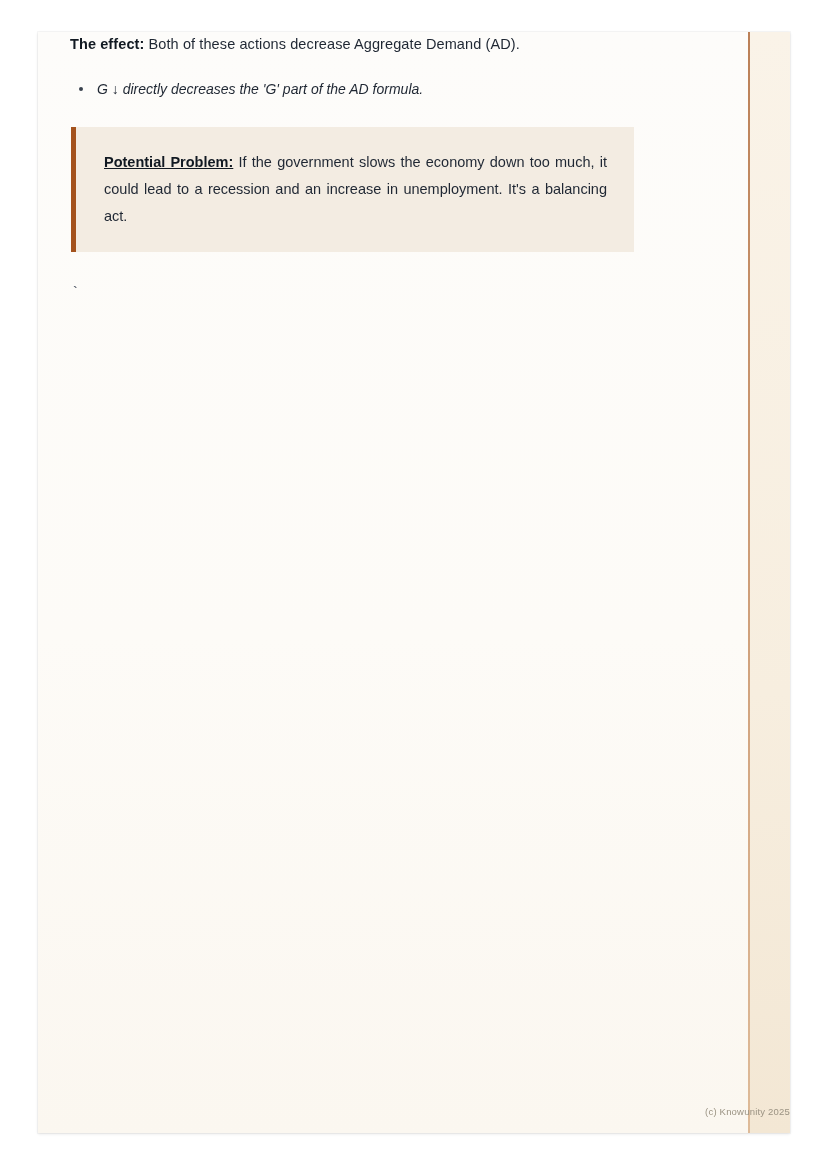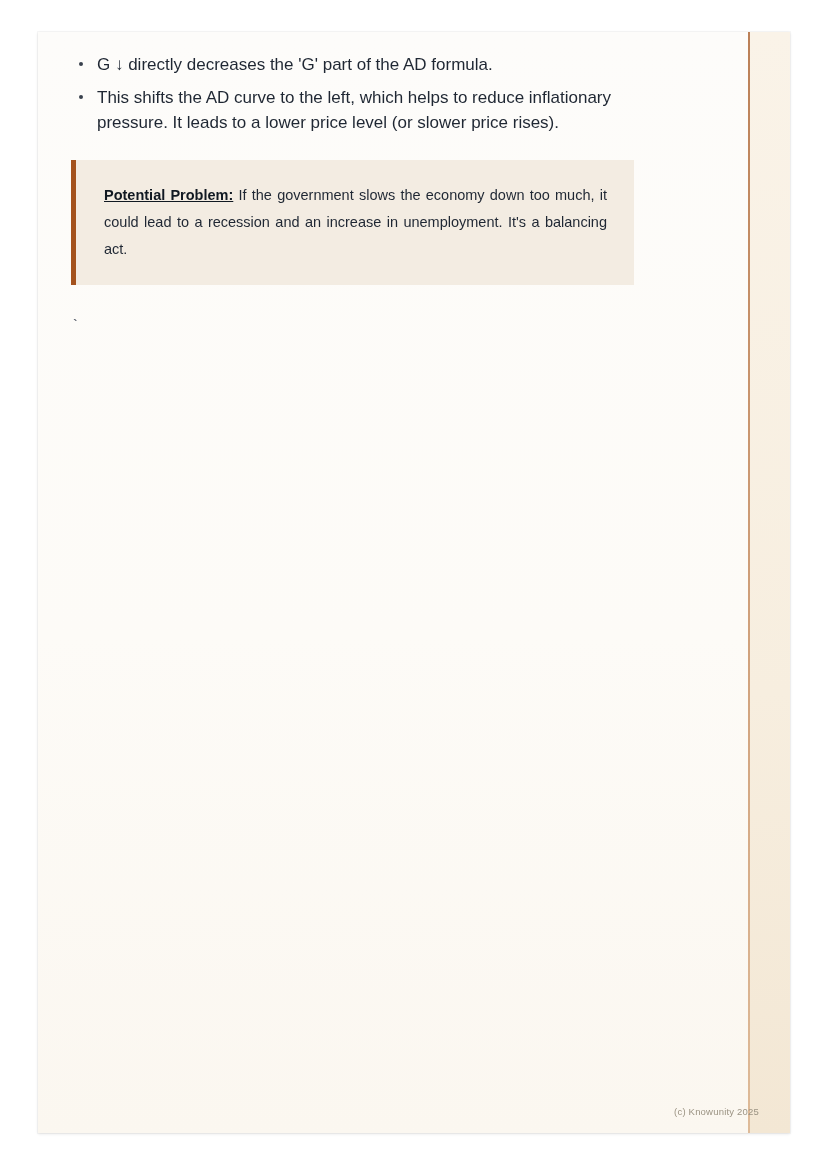--- a/index.html
+++ b/index.html
@@ -73,23 +73,24 @@
 
   ul.bullets {
     margin: 20px 0 0 0;
     padding: 0;
     list-style: none;
   }
   ul.bullets li {
     position: relative;
     padding-left: 27px;
     color: #1f2733;
-    font-size: 17px;
+    font-size: 14px;
     line-height: 25px;
     margin-bottom: 8px;
+    font-style: italic;
   }
   ul.bullets li:before {
     content: "";
     position: absolute;
     left: 9px;
     top: 10px;
     width: 4px;
     height: 4px;
     border-radius: 50%;
     background: #39414d;
@@ -121,42 +122,42 @@
     margin-top: 33px;
     margin-left: 1px;
     font-size: 14px;
     line-height: 16px;
     color: #4a5260;
     font-family: "Liberation Mono", monospace;
   }
 
   .footer-credit {
     position: absolute;
-    right: 31px;
+    right: 0;
     bottom: 16px;
     font-size: 9.5px;
     color: #9b9383;
     letter-spacing: 0.2px;
   }
 </style>
 </head>
 <body>
 
 <div class="page">
 
   <div class="right-band"></div>
   <div class="spine-line"></div>
 
   <div class="content">
 
 
+    <p class="para effect-para"><b>The effect:</b><span> Both of these actions decrease Aggregate Demand (AD).</span></p>
 
     <ul class="bullets">
       <li>G ↓ directly decreases the 'G' part of the AD formula.</li>
-      <li>This shifts the AD curve to the left, which helps to reduce inflationary pressure. It leads to a lower price level (or slower price rises).</li>
     </ul>
 
     <div class="callout">
       <p><b>Potential Problem:</b><span> If the government slows the economy down too much, it could lead to a recession and an increase in unemployment. It's a balancing act.</span></p>
     </div>
 
     <div class="stray-mark">`</div>
 
   </div>
 

